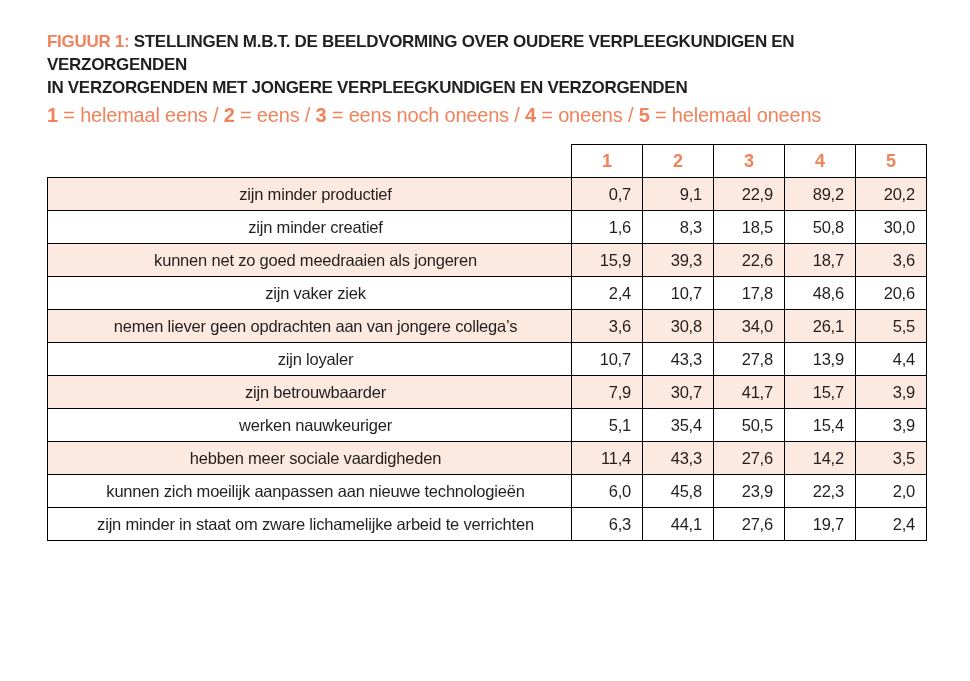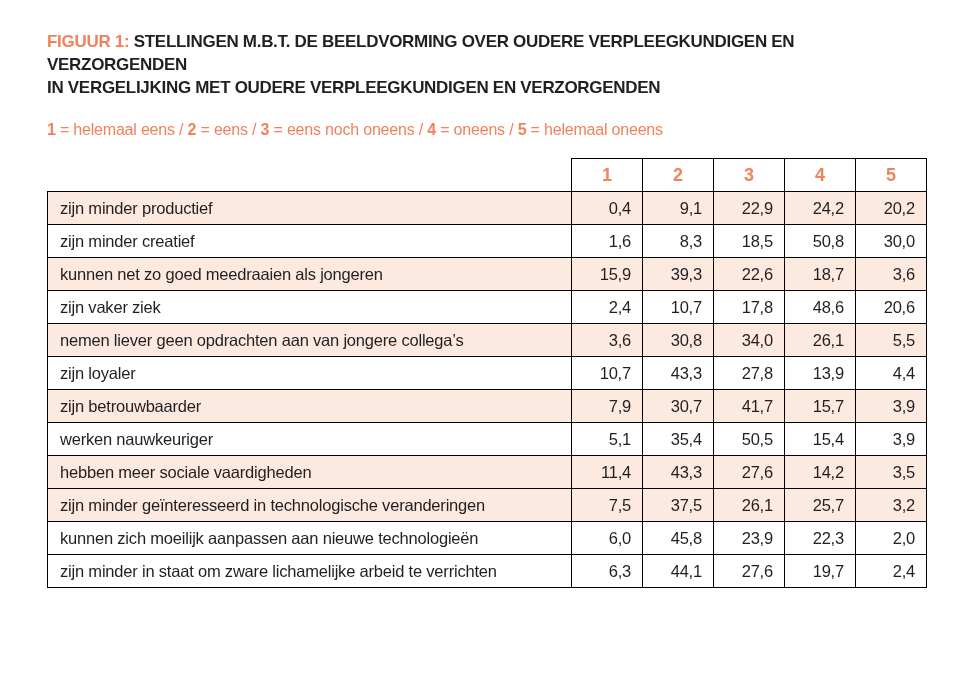--- a/index.html
+++ b/index.html
@@ -24,22 +24,22 @@
     margin:0;
     font-weight:bold;
     font-size:17px;
     line-height:23px;
     letter-spacing:-0.3px;
     color:var(--text);
   }
   .accent{color:var(--accent);}
   .title .line2{display:block;}
   .legend{
-    margin:21px 0 0 0;
-    font-size:16px;
+    margin:7px 0 0 0;
+    font-size:20px;
     line-height:19px;
     letter-spacing:-0.2px;
     color:var(--accent);
     white-space:nowrap;
   }
   .legend .legend-num{font-weight:bold;}
   table{
     border-collapse:collapse;
     table-layout:fixed;
     width:879px;
@@ -55,33 +55,33 @@
     white-space:nowrap;
   }
   th.blank{border:none;background:transparent;}
   th.col-head{
     color:var(--accent);
     font-weight:bold;
     font-size:18px;
     text-align:center;
     background:#ffffff;
   }
-  td.row-label{text-align:left;padding-left:12px;margin-left:27px;}
+  td.row-label{text-align:center;padding-left:12px;margin-left:27px;}
   td.row-value{text-align:right;padding-right:11px;}
   tr.alt td{background:var(--row-alt);}
 </style>
 </head>
 <body>
 
 <div class="page">
 
   <p class="title">
     <span class="accent">FIGUUR 1:</span>
     <span>STELLINGEN M.B.T. DE BEELDVORMING OVER OUDERE VERPLEEGKUNDIGEN EN VERZORGENDEN</span>
-    <span class="line2">IN VERGELIJKING MET OUDERE VERPLEEGKUNDIGEN EN VERZORGENDEN</span>
+    <span class="line2">IN VERZORGENDEN MET JONGERE VERPLEEGKUNDIGEN EN VERZORGENDEN</span>
   </p>
 
   <p class="legend"><span class="legend-num">1</span><span> = </span><span>helemaal eens</span><span>  /  </span><span class="legend-num">2</span><span> = </span><span>eens</span><span>  /  </span><span class="legend-num">3</span><span> = </span><span>eens noch oneens</span><span>  /  </span><span class="legend-num">4</span><span> = </span><span>oneens</span><span>  /  </span><span class="legend-num">5</span><span> = </span><span>helemaal oneens</span></p>
 
   <table>
     <colgroup>
       <col style="width:524px">
       <col style="width:71px">
         <col style="width:71px">
         <col style="width:71px">
@@ -94,24 +94,24 @@
       <th class="col-head">1</th>
           <th class="col-head">2</th>
           <th class="col-head">3</th>
           <th class="col-head">4</th>
           <th class="col-head">5</th>
         </tr>
     </thead>
     <tbody>
         <tr class="alt">
           <td class="row-label">zijn minder productief</td>
-          <td class="row-value">0,4</td>
+          <td class="row-value">0,7</td>
           <td class="row-value">9,1</td>
           <td class="row-value">22,9</td>
-          <td class="row-value">24,2</td>
+          <td class="row-value">89,2</td>
           <td class="row-value">20,2</td>
         </tr>
         <tr>
           <td class="row-label">zijn minder creatief</td>
           <td class="row-value">1,6</td>
           <td class="row-value">8,3</td>
           <td class="row-value">18,5</td>
           <td class="row-value">50,8</td>
           <td class="row-value">30,0</td>
         </tr>
@@ -164,28 +164,20 @@
           <td class="row-value">3,9</td>
         </tr>
         <tr class="alt">
           <td class="row-label">hebben meer sociale vaardigheden</td>
           <td class="row-value">11,4</td>
           <td class="row-value">43,3</td>
           <td class="row-value">27,6</td>
           <td class="row-value">14,2</td>
           <td class="row-value">3,5</td>
         </tr>
-        <tr class="alt">
-          <td class="row-label">zijn minder geïnteresseerd in technologische veranderingen</td>
-          <td class="row-value">7,5</td>
-          <td class="row-value">37,5</td>
-          <td class="row-value">26,1</td>
-          <td class="row-value">25,7</td>
-          <td class="row-value">3,2</td>
-        </tr>
         <tr>
           <td class="row-label">kunnen zich moeilijk aanpassen aan nieuwe technologieën</td>
           <td class="row-value">6,0</td>
           <td class="row-value">45,8</td>
           <td class="row-value">23,9</td>
           <td class="row-value">22,3</td>
           <td class="row-value">2,0</td>
         </tr>
         <tr>
           <td class="row-label">zijn minder in staat om zware lichamelijke arbeid te verrichten</td>

